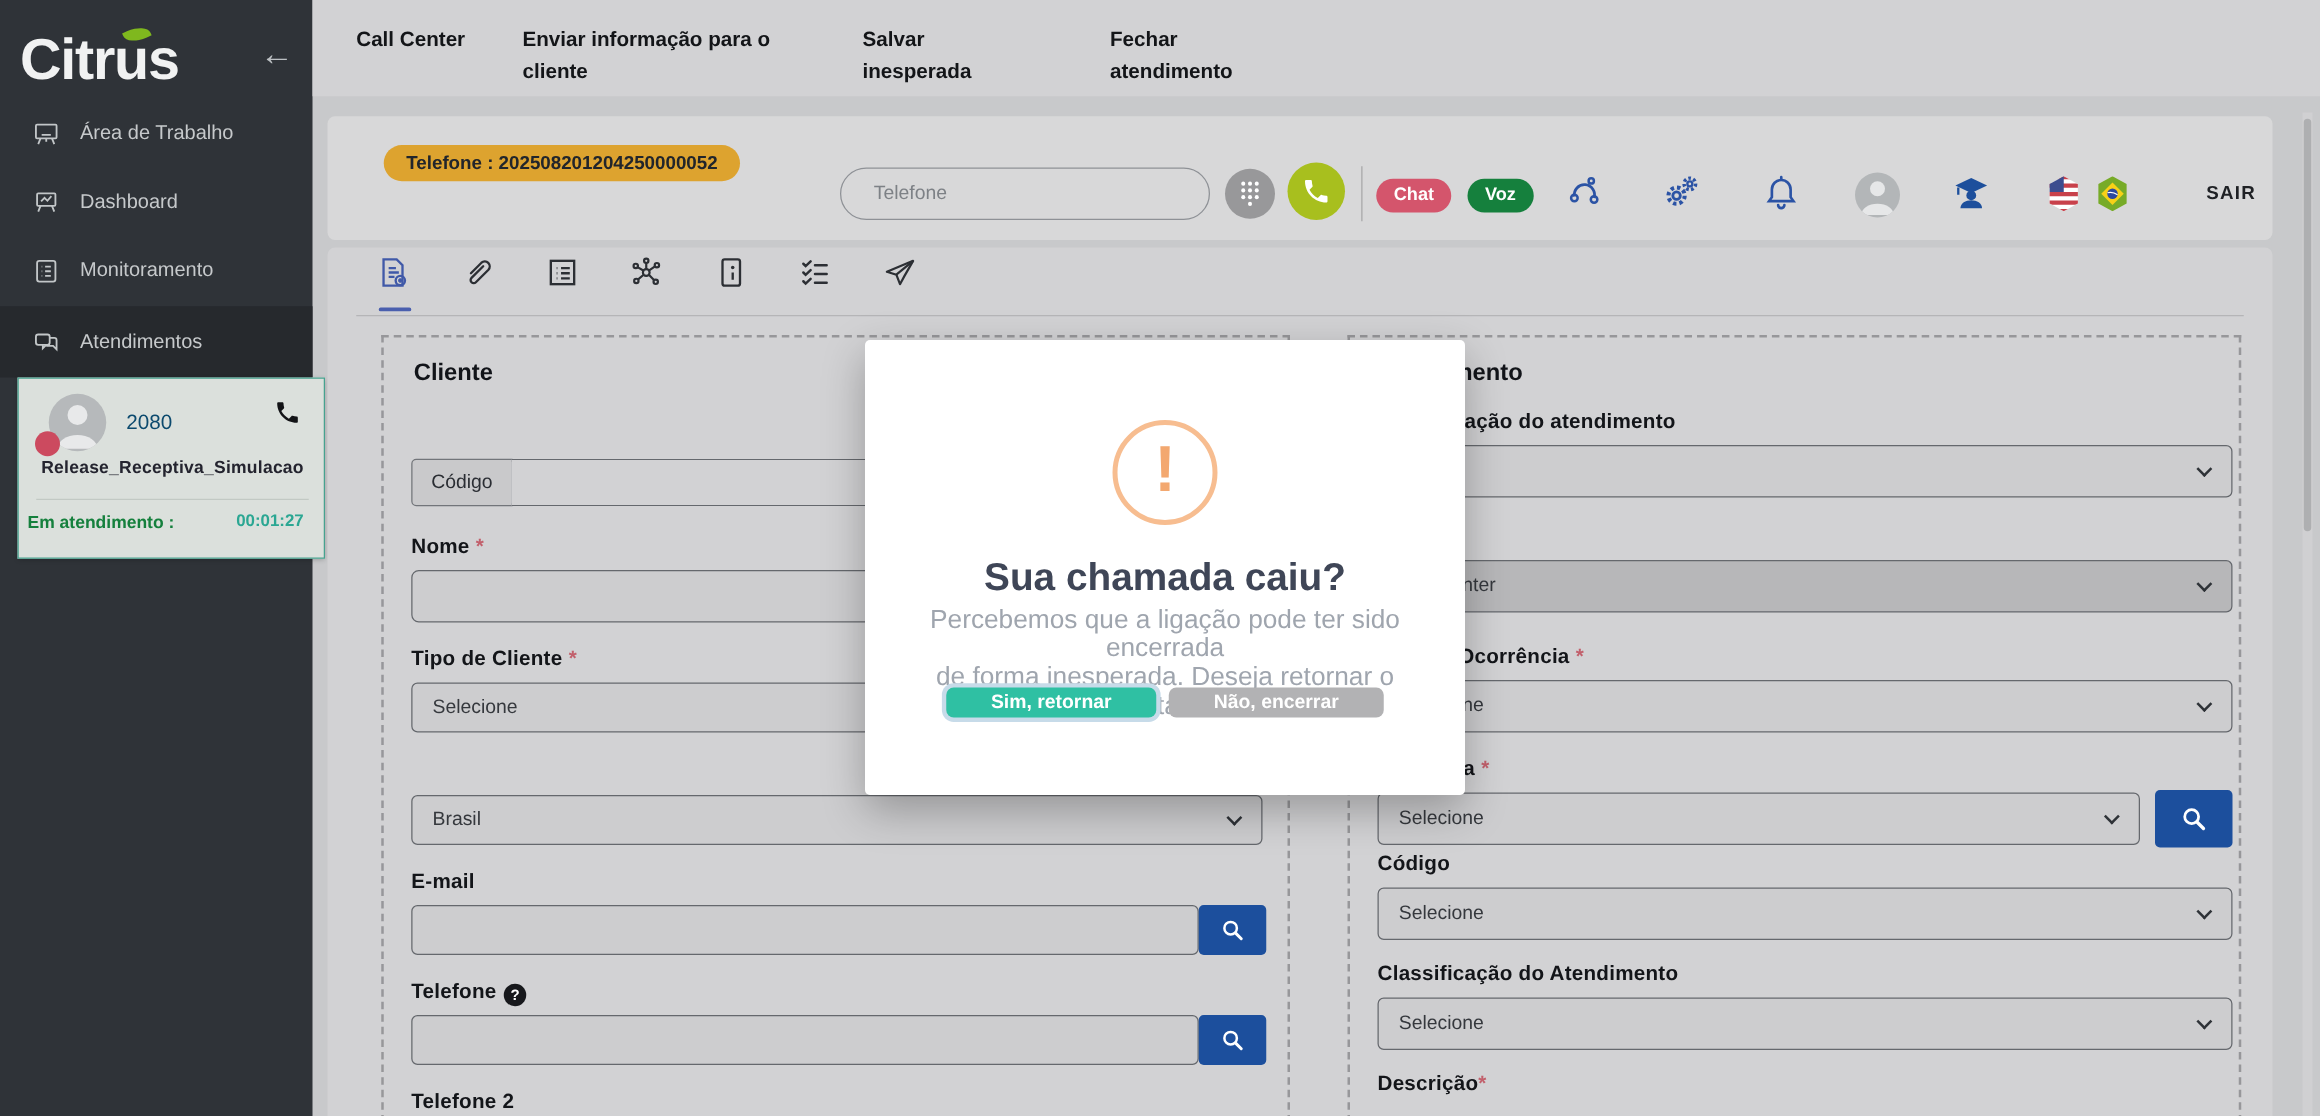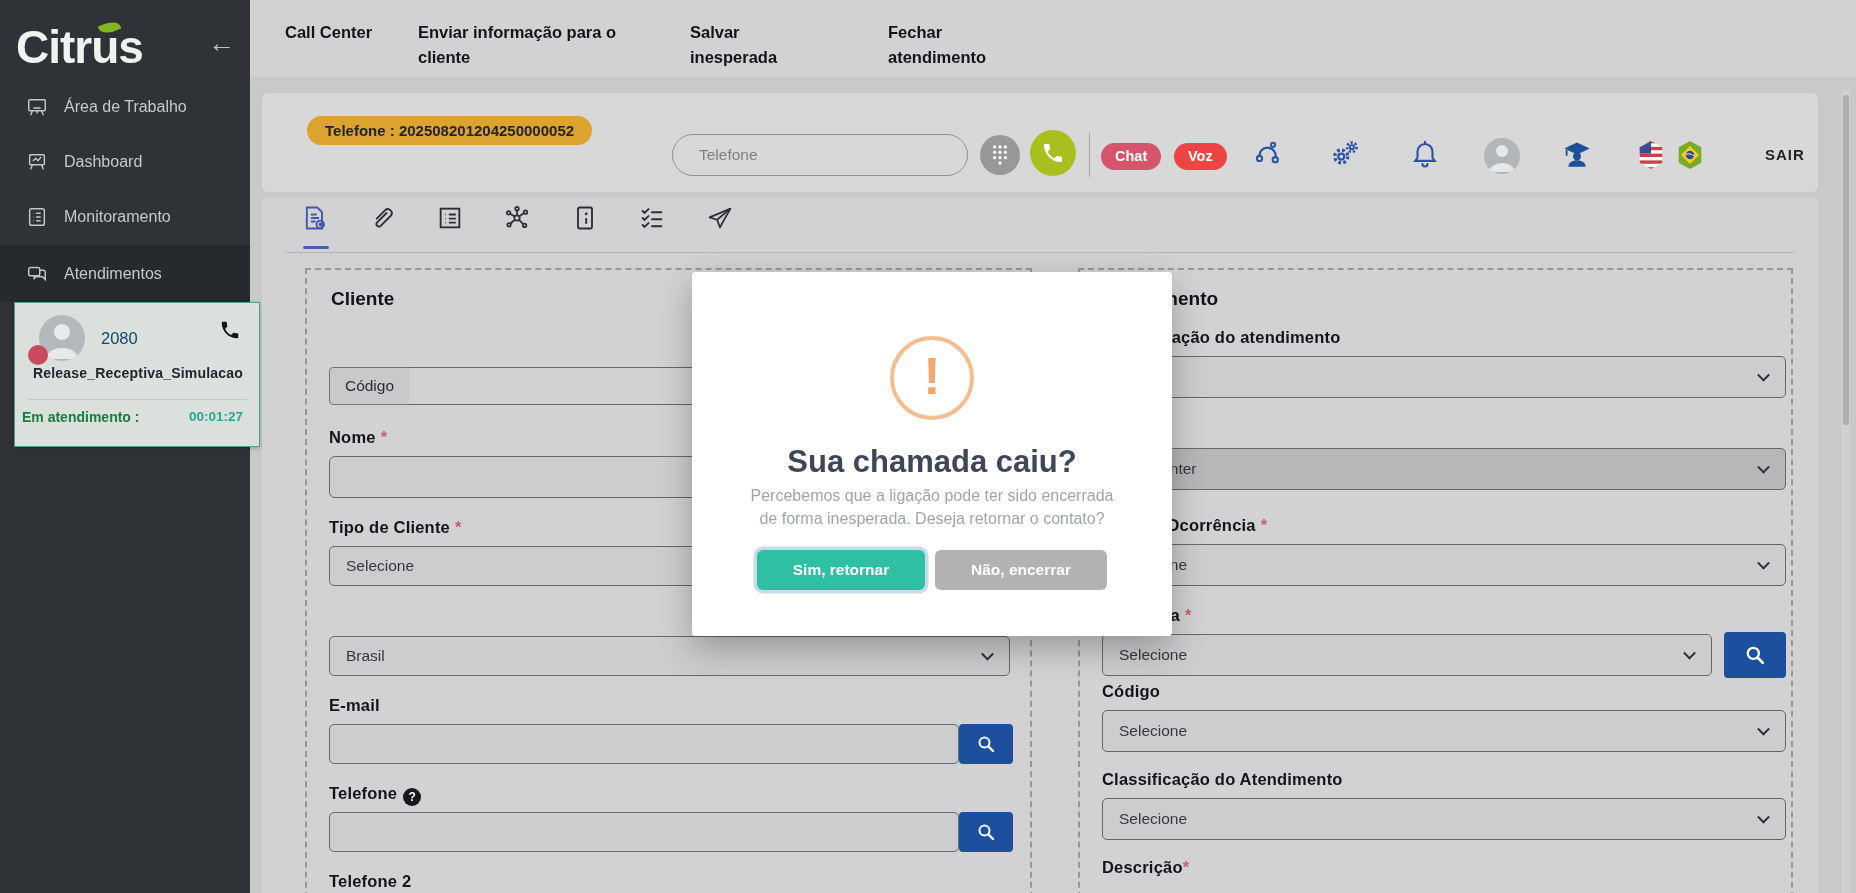--- a/index.html
+++ b/index.html
@@ -36,21 +36,21 @@
   .band{position:absolute;left:262px;top:93px;width:1556px;height:99px;background:#d8d8d9;border-radius:6px;}
   .protocol{position:absolute;left:45px;top:23px;height:29px;padding:0 18px;border-radius:15px;background:#dda32f;color:#21252b;font-size:15px;font-weight:700;line-height:29px;}
   .tel-pill{position:absolute;left:410px;top:41px;width:296px;height:42px;border-radius:22px;border:1px solid #8e9196;background:transparent;padding:0 0 0 26px;font-size:15.5px;color:#3a3d42;outline:none;}
   .tel-pill::placeholder{color:#7d8186;}
   .circle-btn{position:absolute;border-radius:50%;display:flex;align-items:center;justify-content:center;cursor:pointer;}
   .dialpad-btn{left:718px;top:42px;width:40px;height:40px;background:#98989a;}
   .call-btn{left:768px;top:37px;width:46px;height:46px;background:#a8bf1e;}
   .vsep{position:absolute;left:827px;top:40px;width:1px;height:44px;background:#a6a6a8;}
   .pill-badge{position:absolute;top:50px;height:27px;border-radius:14px;color:#fff;font-size:14.5px;font-weight:700;line-height:27px;padding:0 14px;cursor:pointer;}
   .chat-badge{left:839px;background:#d4556c;}
-  .voz-badge{left:912px;background:#ef4444;}
+  .voz-badge{left:912px;background:#15803d;}
   .hicon{position:absolute;top:46px;width:30px;height:30px;cursor:pointer;}
   .avatar-h{position:absolute;left:1222px;top:45px;width:36px;height:36px;border-radius:50%;background:#b3b6b8;overflow:hidden;cursor:pointer;}
   .flag{position:absolute;top:47px;width:28px;height:30px;cursor:pointer;}
   .sair{position:absolute;left:1503px;top:53px;font-size:15px;font-weight:600;color:#1f2125;letter-spacing:1px;cursor:pointer;}
 
   
   .form-panel{position:absolute;left:262px;top:198px;width:1556px;height:695px;background:#d2d2d4;border-radius:6px 6px 0 0;}
   .t-icon{position:absolute;top:6px;width:28px;height:28px;cursor:pointer;}
   .t-underline{position:absolute;left:41px;top:48px;width:26px;height:3px;background:#4a5fae;border-radius:2px;}
   .t-divider{position:absolute;left:23px;top:54px;width:1510px;height:1px;background:#b5b5b7;}
@@ -67,22 +67,22 @@
   .selectc.disabled{background:#b7b7b9;}
   .chev{position:absolute;right:17px;top:50%;width:9px;height:9px;border-right:2px solid #2e3237;border-bottom:2px solid #2e3237;transform:translateY(-70%) rotate(45deg);}
   .search-btn{position:absolute;background:#1c4f9d;border-radius:4px;display:flex;align-items:center;justify-content:center;cursor:pointer;border:none;}
   .qmark{display:inline-block;width:18px;height:18px;border-radius:50%;background:#17181c;color:#fff;font-size:12px;font-weight:700;text-align:center;line-height:18px;vertical-align:-2px;margin-left:6px;cursor:pointer;}
 
   
   .modal{position:absolute;left:692px;top:272px;width:480px;height:364px;background:#fff;border-radius:4px;box-shadow:0 12px 34px rgba(0,0,0,.28);}
   .warn-circle{position:absolute;left:198px;top:64px;width:84px;height:84px;border:4px solid #f7bd90;border-radius:50%;display:flex;align-items:center;justify-content:center;}
   .warn-mark{font-size:52px;font-weight:700;color:#f3a870;margin-top:-4px;}
   .m-title{position:absolute;left:0;top:172px;width:480px;text-align:center;font-size:31px;font-weight:600;color:#3f4657;}
-  .m-body{position:absolute;left:20px;top:212px;width:440px;text-align:center;font-size:16px;color:#9fa5ae;line-height:23px;}
-  .m-btn{position:absolute;top:278px;height:40px;border:none;border-radius:6px;color:#fff;font-size:15.5px;font-weight:700;cursor:pointer;}
+  .m-body{position:absolute;left:20px;top:212px;width:440px;text-align:center;font-size:21px;color:#9fa5ae;line-height:23px;}
+  .m-btn{position:absolute;top:278px;height:24px;border:none;border-radius:6px;color:#fff;font-size:15.5px;font-weight:700;cursor:pointer;}
   .m-confirm{left:65px;width:168px;background:#2fc0a3;box-shadow:0 0 0 3.5px #c7dbe9;}
   .m-cancel{left:243px;width:172px;background:#b2b2b4;}
 
   
   .scrollbar{position:absolute;left:1842px;top:90px;width:8px;height:803px;background:#d0d0d2;}
   .scroll-thumb{position:absolute;left:1px;top:5px;width:6px;height:330px;background:#aeafb1;border-radius:3px;}
 </style>
 </head>
 <body>
 

